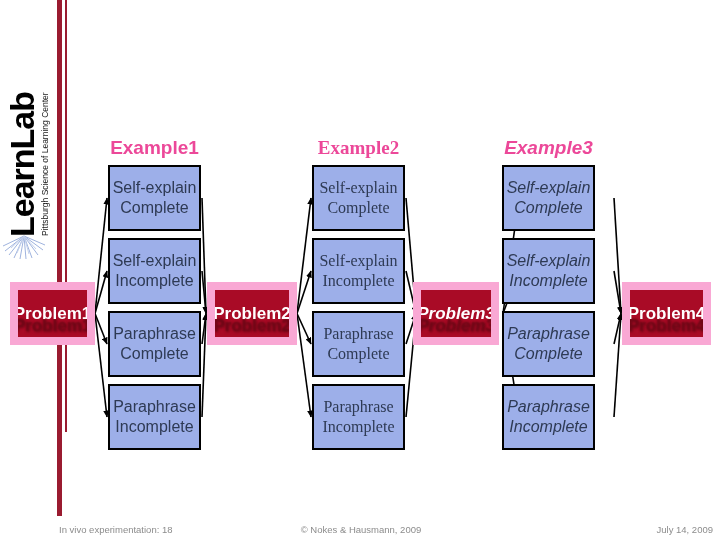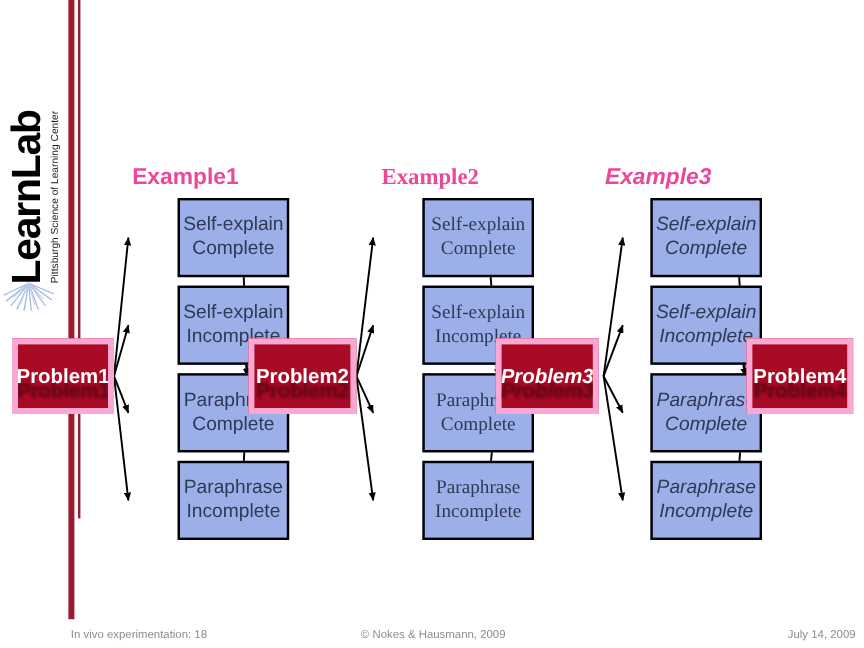--- a/index.html
+++ b/index.html
@@ -35,25 +35,24 @@
     position:absolute;width:93px;height:20px;top:137px;
     font-size:19px;font-weight:700;color:#ec4899;text-align:center;white-space:nowrap;
   }
   .cond{
     position:absolute;width:93px;height:66px;box-sizing:border-box;
     background:var(--condition-fill,#9DAFE9);border:2px solid #000;
     color:var(--condition-text,#2E3A54);
     font-size:16px;line-height:20px;text-align:center;
     display:flex;align-items:center;justify-content:center;
     padding:2px;
-    margin-left:40px;
   }
   .problem{
     position:absolute;top:282px;height:63px;box-sizing:border-box;
-    background:var(--problem-fill,#A90B26);border:5px solid #f9a8d4;
+    background:var(--problem-fill,#A90B26);border:8px solid #f9a8d4;
     color:#fff;font-size:17px;font-weight:700;text-align:center;
     display:flex;align-items:center;justify-content:center;
     overflow:hidden;white-space:nowrap;
     text-shadow:0 12px 2px var(--problem-shadow,#6E0716), 1px 13px 3px var(--problem-shadow,#6E0716);
   }
   .c0{left:108px;} .c1{left:312px;font-family:Liberation Serif, serif;} .c2{left:502px;font-style:italic;}
   .r0{top:165px;} .r1{top:238px;} .r2{top:311px;} .r3{top:384px;}
   .p0{left:10px;width:85px;} .p1{left:207px;width:90px;}
   .p2{left:413px;width:86px;font-style:italic;} .p3{left:622px;width:89px;}
   #arrows{position:absolute;left:0;top:0;pointer-events:none;}

